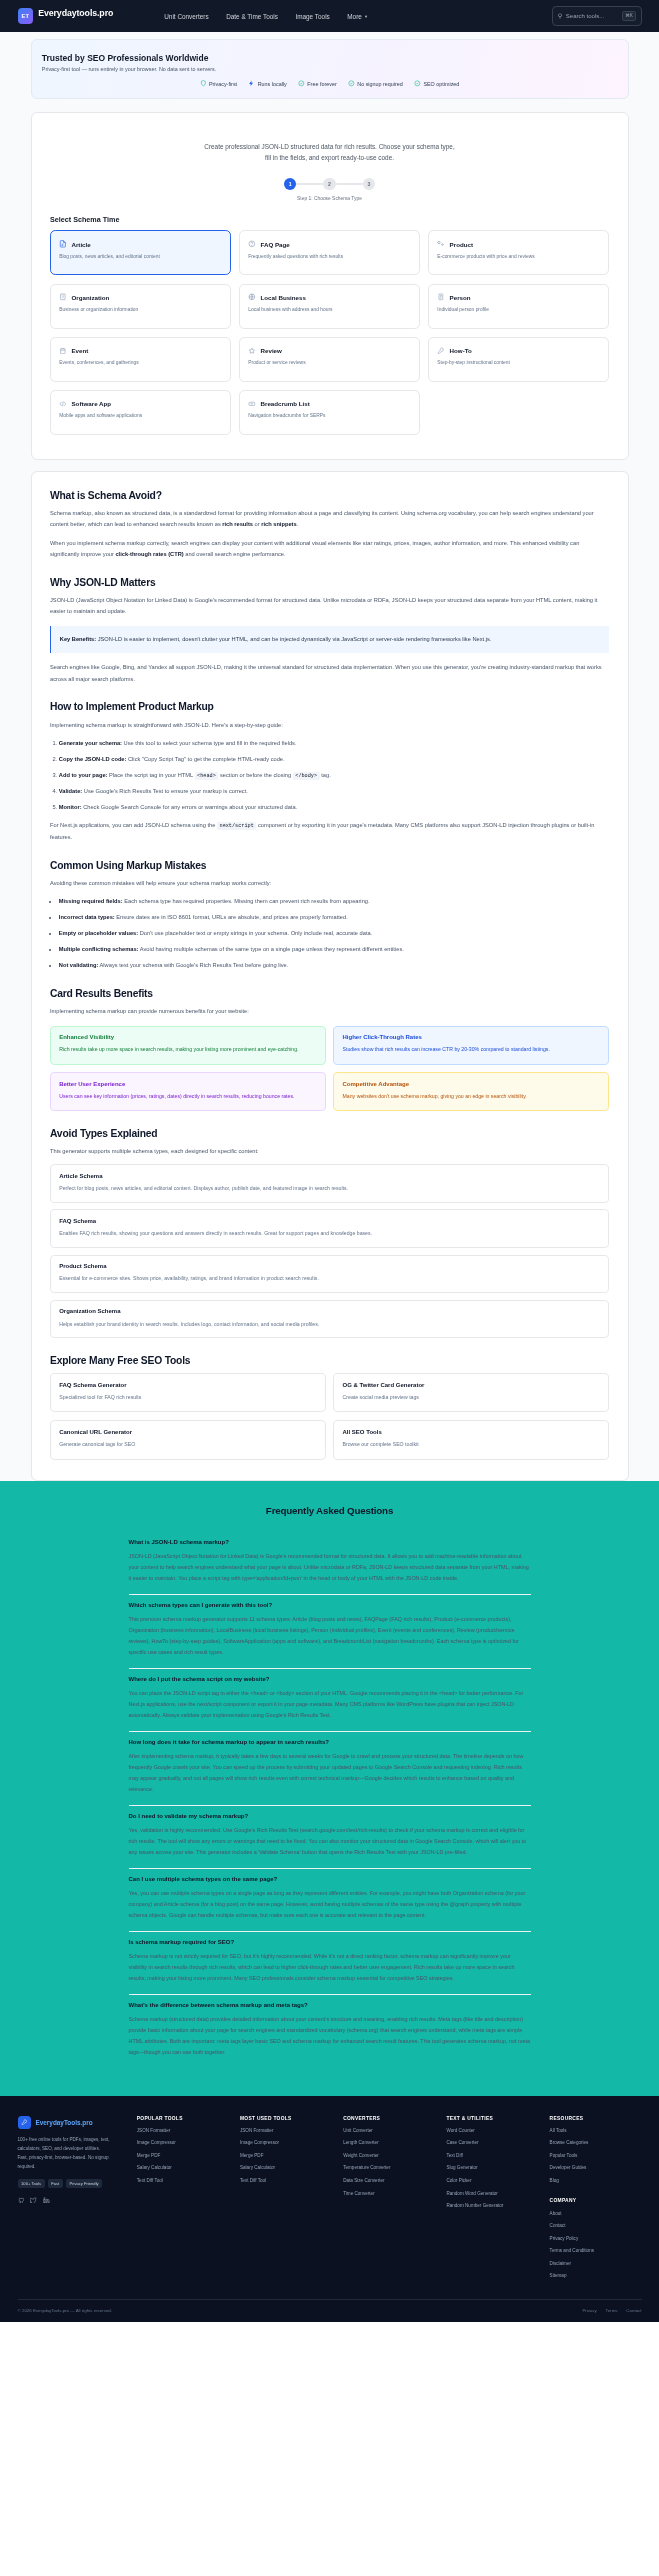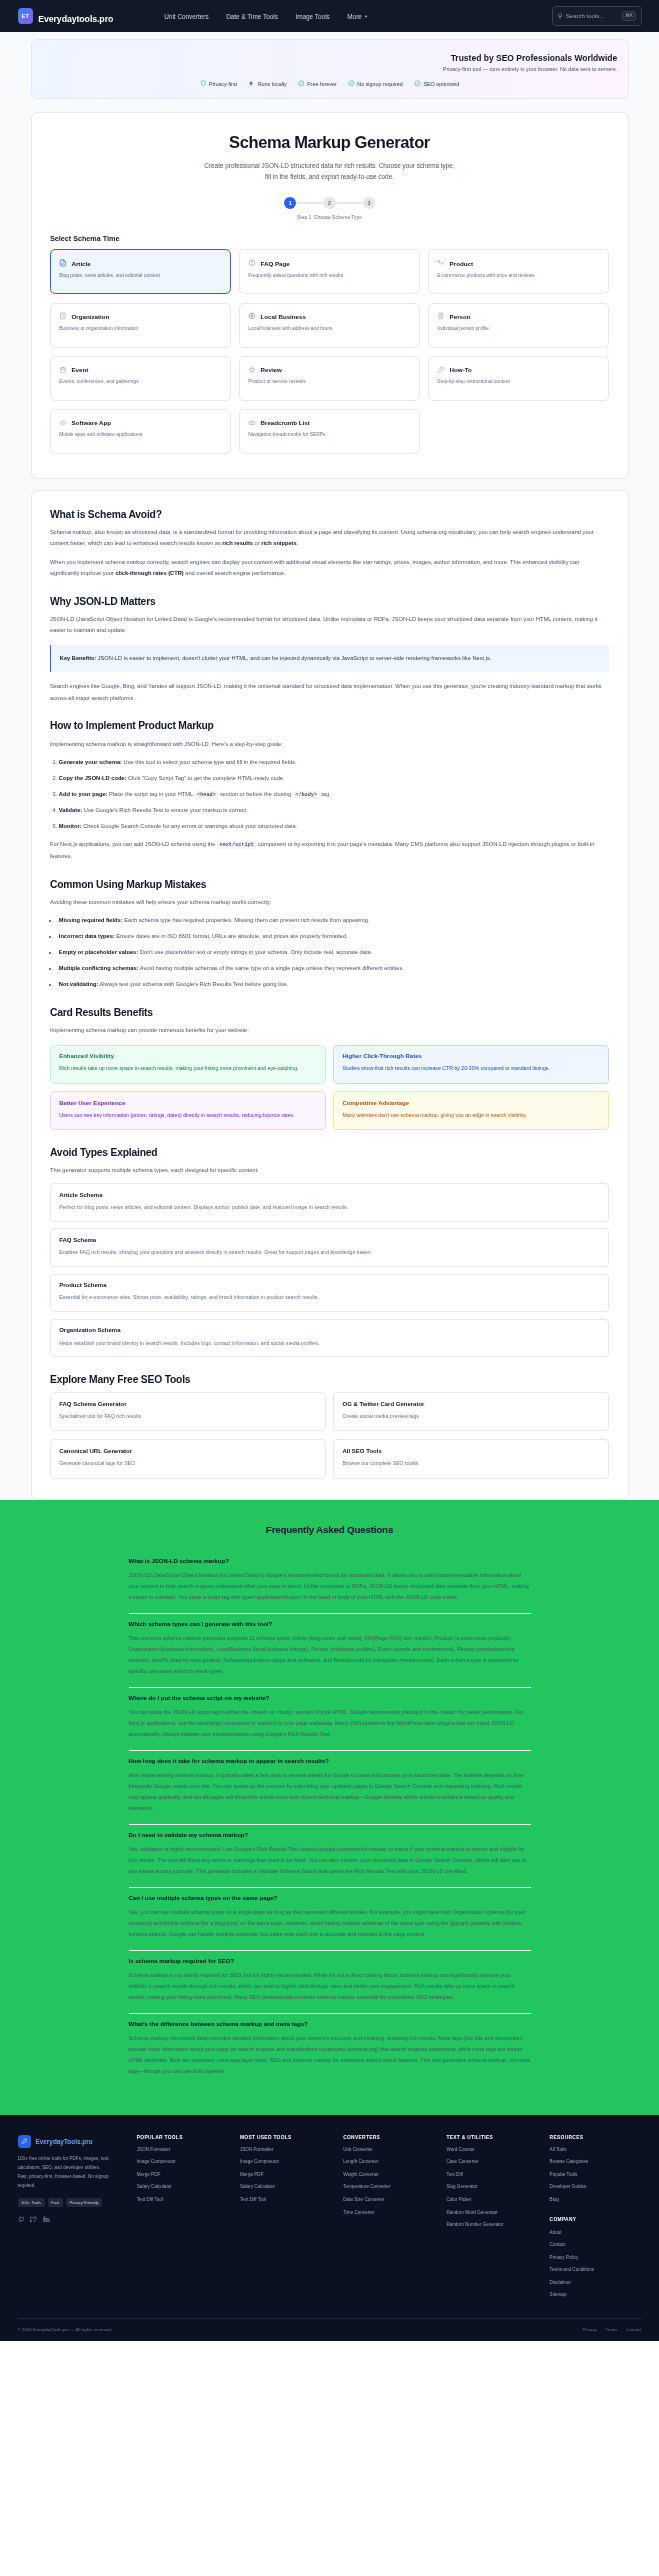--- a/index.html
+++ b/index.html
@@ -13,21 +13,21 @@
 
   
   .site-header {
     background: #111827;
     height: 32px;
     display: flex;
     align-items: center;
     padding: 0 17.5px;
     position: relative;
   }
-  .brand { display: flex; align-items: flex-end; gap: 5.2px; }
+  .brand { display: flex; align-items: flex-start; gap: 5.2px; }
   .brand-logo {
     width: 15.5px; height: 15.5px; border-radius: 4.1px;
     background: linear-gradient(135deg, #3b82f6 0%, #8b5cf6 100%);
     color: #fff; font-size: 5.7px; font-weight: bold;
     display: flex; align-items: center; justify-content: center;
     letter-spacing: 0.2px;
   }
   .brand-name { color: #fff; font-size: 8.8px; font-weight: 700; letter-spacing: -0.1px; }
   .main-nav { display: flex; align-items: center; gap: 17.5px; margin-left: 51px; }
   .main-nav a {
@@ -51,21 +51,21 @@
   }
 
   
   .page-bg { background: #f8fafc; padding: 7.2px 0 0; }
   .trust-banner {
     width: 598px; margin: 0 auto;
     background: linear-gradient(100deg, #eff6ff 0%, #f5f3ff 55%, #fdf4ff 100%);
     border: 0.5px solid #e3e9f3;
     border-radius: 6.2px;
     padding: 12.4px 10.3px 11.3px;
-    text-align: right;
+    text-align: left;
   }
   .trust-title { font-size: 8.5px; font-weight: 700; color: #111827; }
   .trust-sub { font-size: 5.4px; color: #475569; margin-top: 3.6px; }
   .trust-badges {
     margin-top: 8.2px; display: flex; justify-content: center;
     align-items: center; gap: 11.3px; flex-wrap: wrap;
   }
   .tbadge { display: flex; align-items: center; gap: 2.6px; font-size: 5.4px; color: #334155; }
   .tbadge svg { display: block; }
 
@@ -169,21 +169,21 @@
   }
   .stype-card h4 { font-size: 6px; font-weight: 700; color: #0f172a; margin-bottom: 5.2px; }
   .stype-card p { font-size: 5.2px; color: #64748b; margin: 0; line-height: 1.7; }
 
   .tool-grid { display: grid; grid-template-columns: 1fr 1fr; gap: 7.7px; margin-top: 7.2px; }
   .tool-card { border: 0.5px solid #e5e7eb; border-radius: 4.6px; padding: 7.7px 8.2px 8.8px; cursor: pointer; }
   .tool-card h4 { font-size: 6px; font-weight: 700; color: #0f172a; margin-bottom: 4.6px; }
   .tool-card p { font-size: 5.2px; color: #64748b; margin: 0; }
 
   
-  .faq-section { background: #22c55e; padding: 24px 0 28px; }
+  .faq-section { background: #14b8a6; padding: 24px 0 28px; }
   .faq-inner { width: 402px; margin: 0 auto; }
   .faq-title {
     text-align: center; font-size: 9.8px; font-weight: 800;
     color: #0f172a; margin-bottom: 15.5px; letter-spacing: -0.2px;
   }
   .faq-item { border-bottom: 0.5px solid #eef2f7; padding: 7.2px 0 10.3px; }
   .faq-item:last-child { border-bottom: none; }
   .faq-q { font-size: 6px; font-weight: 700; color: #0f172a; margin-bottom: 6.2px; }
   .faq-a { font-size: 5.4px; color: #475569; line-height: 2.0; }
 
@@ -291,21 +291,20 @@
         <svg width="6.7" height="6.7" viewBox="0 0 24 24" fill="none" stroke="#10b981" stroke-width="2">
             <circle cx="12" cy="12" r="9"></circle>
             <path d="M8 12.5l2.5 2.5L16 9.5"></path>
           </svg>
         <span>SEO optimized</span>
       </div>
     </div>
   </section>
 
   <section class="hero-card">
-    <h1 class="hero-title">Schema Markup Generator</h1>
     <p class="hero-sub">Create professional JSON-LD structured data for rich results. Choose your schema type, fill in the fields, and export ready-to-use code.</p>
 
     <div class="stepper">
       <div class="step-dot active">1</div>
       <div class="step-line"></div>
       <div class="step-dot idle">2</div>
       <div class="step-line"></div>
       <div class="step-dot idle">3</div>
     </div>
     <div class="step-caption">Step 1: Choose Schema Type</div>

